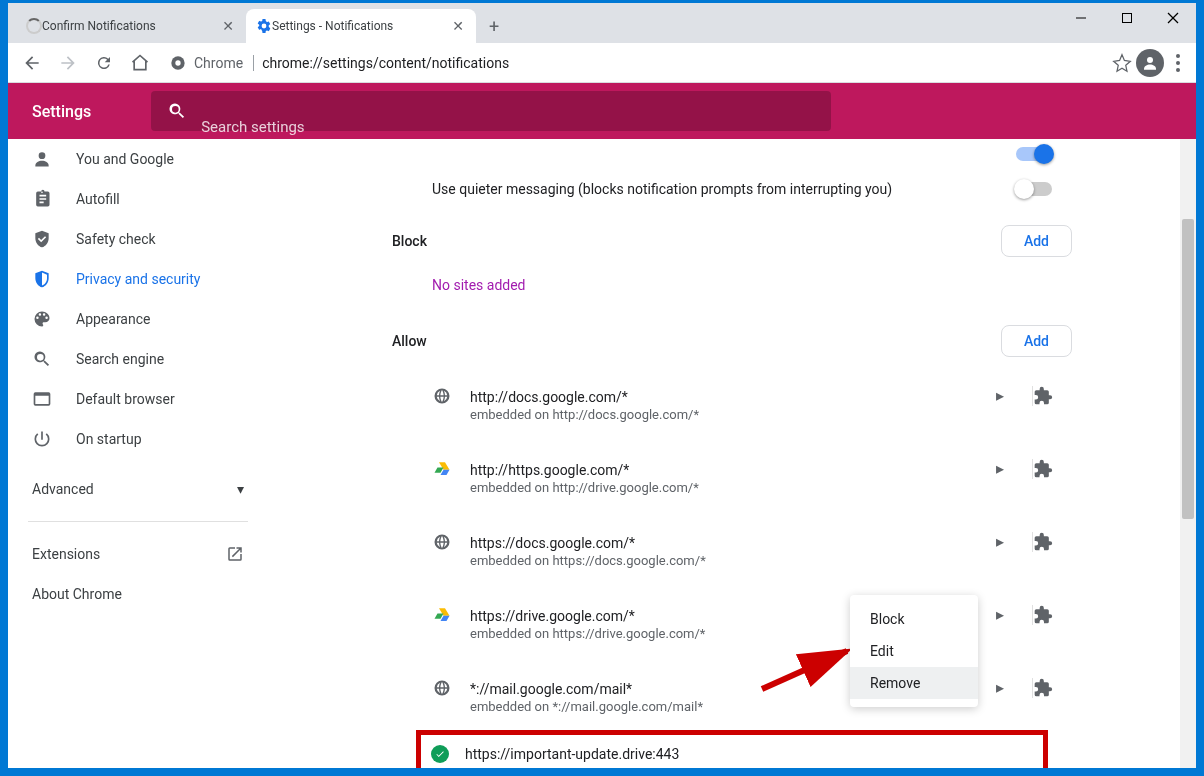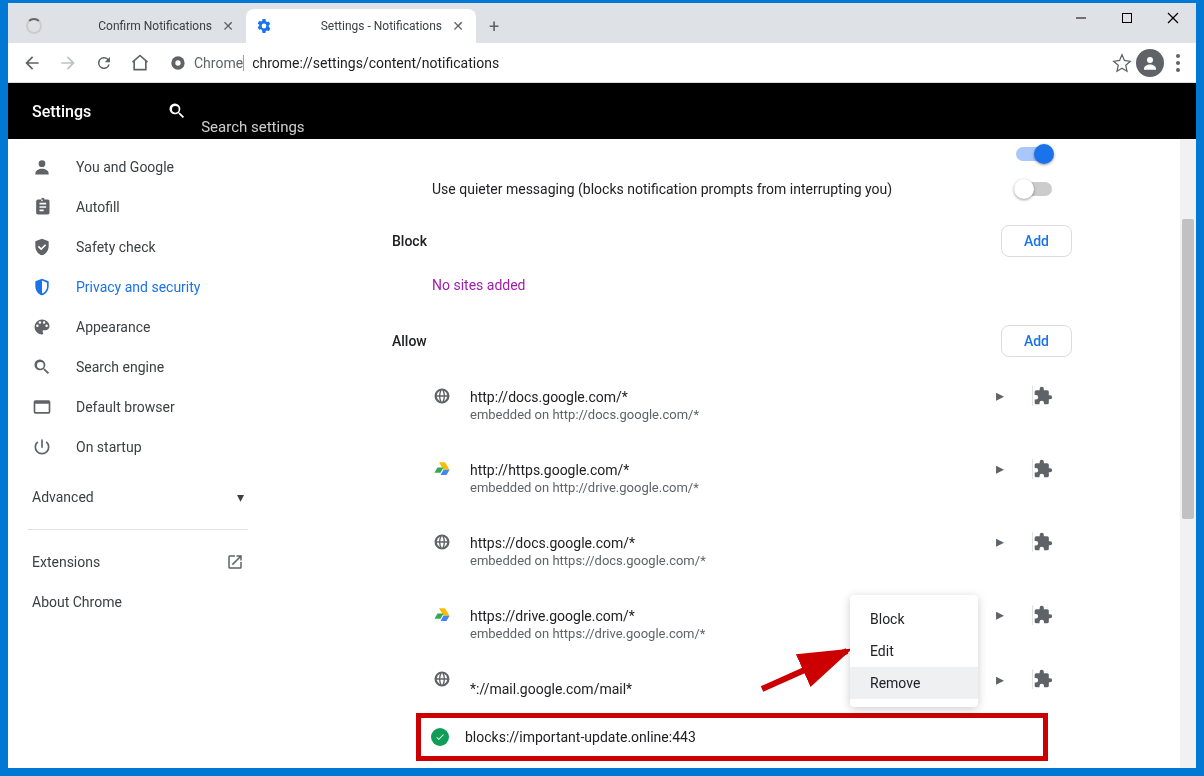--- a/index.html
+++ b/index.html
@@ -1,44 +1,44 @@
 <!DOCTYPE html>
 <html><head>
 <meta charset="utf-8">
 <style>
 * { margin: 0; padding: 0; box-sizing: border-box; font-family: -apple-system, BlinkMacSystemFont, 'Segoe UI', Roboto, Arial, sans-serif; }
 body { background: #0078d4; width: 1204px; height: 776px; overflow: hidden; position: relative; }
 .window { position: absolute; top: 3px; left: 8px; right: 8px; bottom: 8px; background: #fff; display: flex; flex-direction: column; }
 .titlebar { height: 40px; background: #dee1e6; display: flex; align-items: flex-end; position: relative; }
 .tabs { display: flex; align-items: flex-end; padding-left: 8px; }
-.tab { display: flex; align-items: center; height: 34px; padding: 0 10px; font-size: 12px; color: #3c4043; gap: 8px; width: 230px; position: relative; text-align: right; }
+.tab { display: flex; align-items: center; height: 34px; padding: 0 10px; font-size: 12px; color: #3c4043; width: 230px; position: relative; }
 .tab.active { background: #fff; border-radius: 8px 8px 0 0; }
 .tab .fav { width: 16px; height: 16px; display: flex; align-items: center; justify-content: center; }
 .tab .ttitle { flex: 1; white-space: nowrap; overflow: hidden; text-overflow: ellipsis; }
 .tab .close { width: 16px; height: 16px; display: flex; align-items: center; justify-content: center; cursor: pointer; font-size: 14px; color: #5f6368; }
 .newtab { width: 28px; height: 28px; display: flex; align-items: center; justify-content: center; cursor: pointer; color: #5f6368; font-size: 18px; margin-left: 4px; margin-bottom: 3px; }
 .win-controls { position: absolute; right: 0; top: 0; display: flex; }
 .win-btn { width: 46px; height: 30px; display: flex; align-items: center; justify-content: center; cursor: pointer; }
 .win-btn svg { width: 12px; height: 12px; }
 .toolbar { height: 40px; background: #fff; display: flex; align-items: center; padding: 0 8px; gap: 4px; border-bottom: 1px solid #dadce0; }
 .tool-btn { width: 32px; height: 32px; display: flex; align-items: center; justify-content: center; border-radius: 50%; cursor: pointer; color: #5f6368; }
 .tool-btn.disabled { color: #bdc1c6; }
 .omnibox { flex: 1; height: 30px; display: flex; align-items: center; padding: 0 10px; gap: 8px; color: #5f6368; font-size: 14px; }
-.omnibox .chrome-label { border-right: 1px solid #9aa0a6; }
+.omnibox .chrome-label { border-right: 1px solid #9aa0a6; padding-right: 10px; }
 .omnibox .url { color: #202124; }
 .star { color: #5f6368; cursor: pointer; }
 .avatar { width: 28px; height: 28px; border-radius: 50%; background: #5f6368; display: flex; align-items: center; justify-content: center; cursor: pointer; }
 .dots { cursor: pointer; color: #5f6368; padding: 0 8px; }
-.app-header { height: 56px; background: #000000; display: flex; align-items: center; padding: 0 24px; color: #fff; gap: 60px; }
+.app-header { height: 56px; background: #be185d; display: flex; align-items: center; padding: 0 24px; color: #fff; gap: 60px; }
 .app-title { font-size: 16px; font-weight: 500; }
 .search-wrap { flex: 1; max-width: 680px; height: 40px; background: rgba(0,0,0,0.22); border-radius: 4px; display: flex; align-items: center; padding: 0 16px; gap: 14px; }
 .search-wrap input { background: transparent; border: none; outline: none; color: #fff; font-size: 15px; flex: 1; margin-top: 32px; }
 .search-wrap input::placeholder { color: rgba(255,255,255,0.8); }
 .content { flex: 1; display: flex; overflow: hidden; position: relative; }
-.sidebar { width: 260px; padding: 8px 0; overflow-y: auto; }
+.sidebar { width: 260px; padding: 0 0; overflow-y: auto; }
 .nav-item { display: flex; align-items: center; height: 40px; padding: 0 24px; gap: 24px; cursor: pointer; font-size: 14px; color: #3c4043; }
 .nav-item.active { color: #1a73e8; }
 .nav-item .nicon { width: 20px; height: 20px; display: flex; align-items: center; justify-content: center; }
 .nav-adv { display: flex; align-items: center; justify-content: space-between; height: 40px; padding: 0 24px; font-size: 14px; color: #3c4043; cursor: pointer; margin-top: 10px; }
 .nav-divider { border-top: 1px solid #e0e0e0; margin: 12px 20px; }
 .nav-link { display: flex; align-items: center; justify-content: space-between; height: 40px; padding: 0 24px; font-size: 14px; color: #3c4043; cursor: pointer; }
 .main { flex: 1; background: #fff; overflow: hidden; position: relative; }
 .scroll-track { position: absolute; right: 0; top: 0; bottom: 0; width: 16px; background: #f1f1f1; }
 .scroll-thumb { position: absolute; left: 2px; right: 2px; top: 80px; height: 300px; background: #c1c1c1; border-radius: 2px; }
 .settings-panel { width: 680px; margin: 0 auto; padding: 8px 0 40px; }
@@ -356,37 +356,38 @@
               </span>
             </div>
             <div class="site-row">
               <span class="sicon">
                 <svg width="18" height="18" viewBox="0 0 24 24">
                   <path fill="#5f6368" d="M12 2a10 10 0 1 0 10 10A10 10 0 0 0 12 2zm7 9h-3a16 16 0 0 0-1.4-6A8 8 0 0 1 19 11zM12 4c1 1.5 2 4 2.2 7H9.8C10 8 11 5.5 12 4zM5 11a8 8 0 0 1 4.4-6A16 16 0 0 0 8 11zm0 2h3a16 16 0 0 0 1.4 6A8 8 0 0 1 5 13zm7 7c-1-1.5-2-4-2.2-7h4.4C14 16 13 18.5 12 20zm2.6-1a16 16 0 0 0 1.4-6h3a8 8 0 0 1-4.4 6z"></path>
                 </svg>
               </span>
               <div class="sinfo">
                 <div class="surl">*://mail.google.com/mail*</div>
+                <div class="semb">embedded on *://mail.google.com/mail*</div>
               </div>
               <span class="arrow">▸</span>
               <span class="ext">
                 <svg width="20" height="20" viewBox="0 0 24 24">
                   <path fill="#5f6368" d="M20.5 11H19V7a2 2 0 0 0-2-2h-4V3.5a2.5 2.5 0 0 0-5 0V5H4a2 2 0 0 0-2 2v3.8h1.5a2.7 2.7 0 0 1 0 5.4H2V20a2 2 0 0 0 2 2h3.8v-1.5a2.7 2.7 0 0 1 5.4 0V22H17a2 2 0 0 0 2-2v-4h1.5a2.5 2.5 0 0 0 0-5z"></path>
                 </svg>
               </span>
             </div>
           </div>
 
         <div class="highlight-box">
           <span class="check">
               <svg width="10" height="10" viewBox="0 0 24 24">
                 <path fill="#fff" d="M9 16.2L4.8 12l-1.4 1.4L9 19 21 7l-1.4-1.4z"></path>
               </svg>
             </span>
-          <span class="hurl">blocks://important-update.online:443</span>
+          <span class="hurl">https://important-update.drive:443</span>
         </div>
 
       </div>
 
       <div class="scroll-track">
         <div class="scroll-thumb"></div>
       </div>
 
       <div class="context-menu">
         <div class="ctx-item">Block</div>

